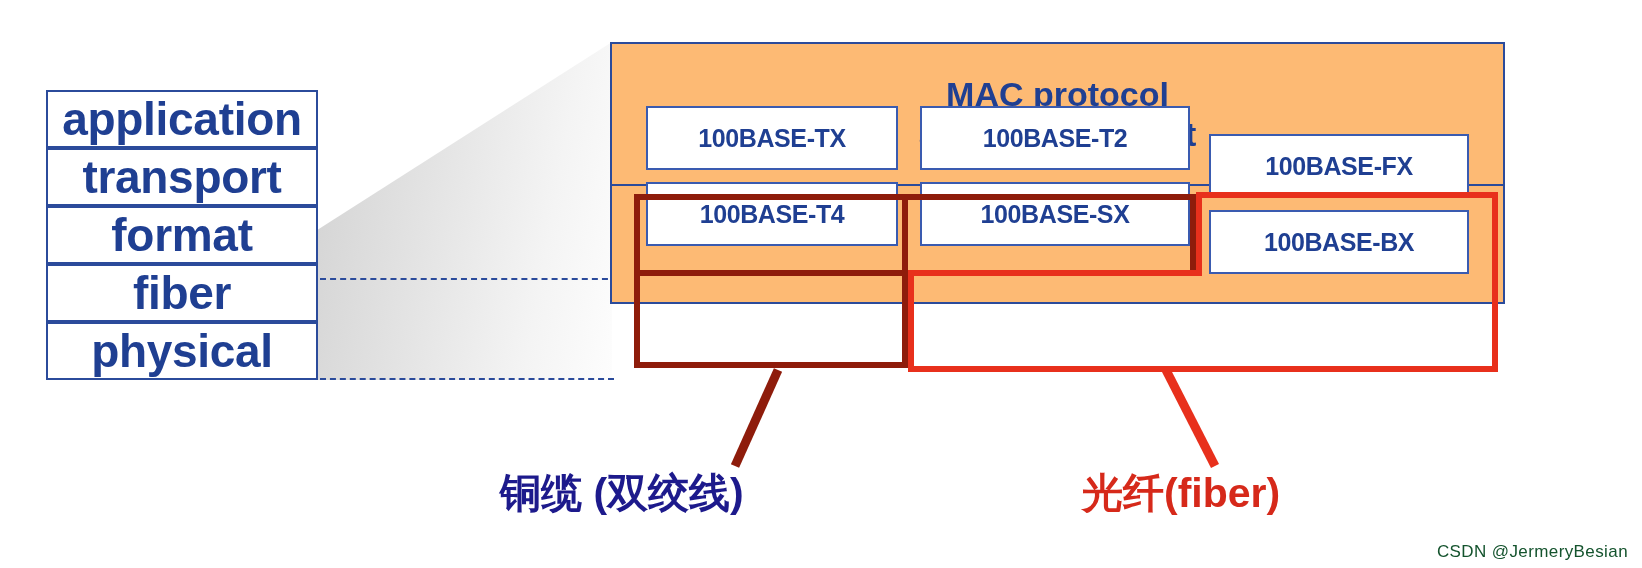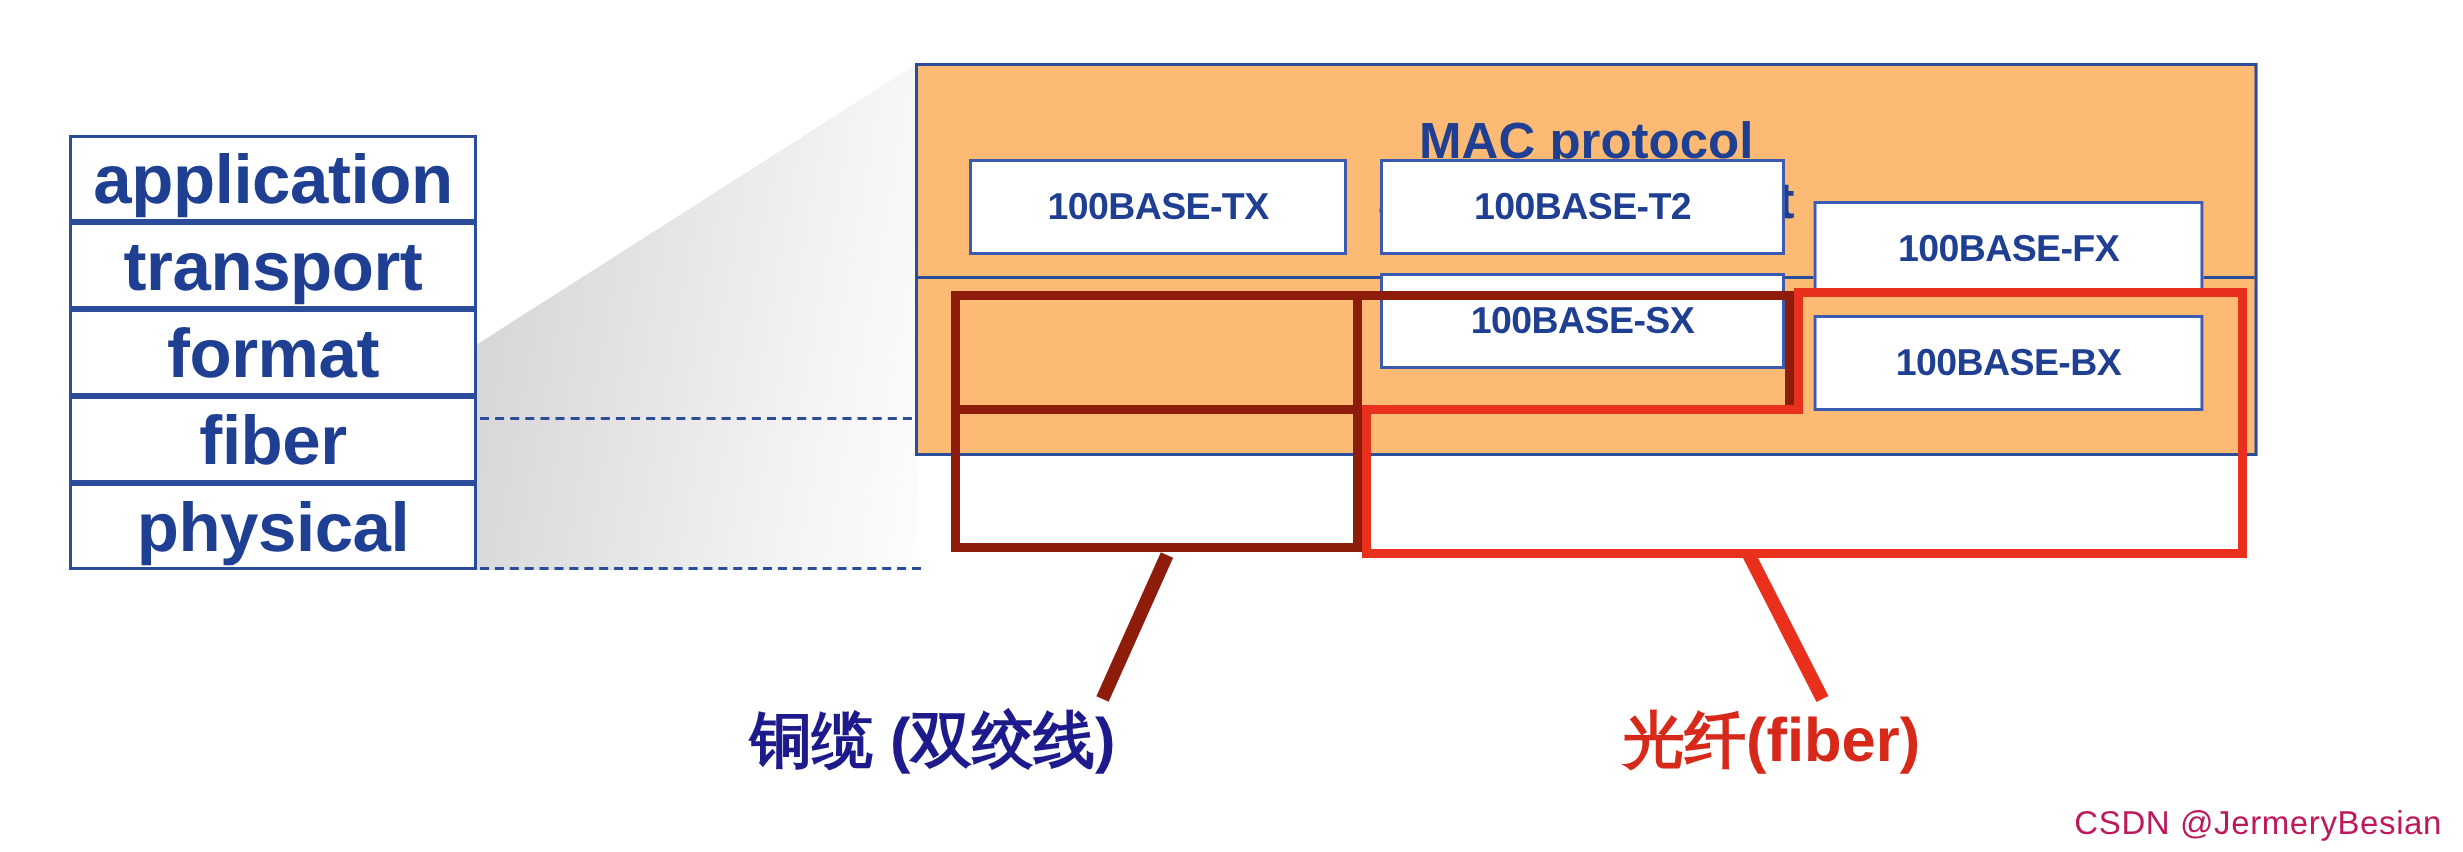--- a/index.html
+++ b/index.html
@@ -217,22 +217,22 @@
     top: 466px;
     color: #d6291a;
     font-size: 41px;
     font-weight: bold;
     white-space: nowrap;
   }
   #watermark {
     position: absolute;
     right: 14px;
     bottom: 6px;
-    color: #be185d;
-    font-size: 22px;
+    color: #14532d;
+    font-size: 17px;
     letter-spacing: 0.4px;
   }
 </style>
 </head>
 <body>
 
 <div id="root">
 
   <div id="stack">
     <div class="stack-layer sl0">application</div>
@@ -249,20 +249,21 @@
   <div id="outer">
 
     <div id="mac-header">
       <span>MAC protocol</span>
       <span>and frame format</span>
     </div>
 
     <div class="std-box col0 row0">100BASE-TX</div>
     <div class="std-box col1 row0">100BASE-T2</div>
     <div class="std-box col2 row0">100BASE-FX</div>
+    <div class="std-box col0 row1">100BASE-T4</div>
     <div class="std-box col1 row1">100BASE-SX</div>
     <div class="std-box col2 row1">100BASE-BX</div>
   </div>
 
   <div class="outline" id="copper-outline"></div>
   <div class="outline" id="copper-outline2"></div>
   <div class="outline" id="copper-cap"></div>
 
   <div class="outline" id="fiber-outline"></div>
   <div class="outline" id="fiber-outline2"></div>

